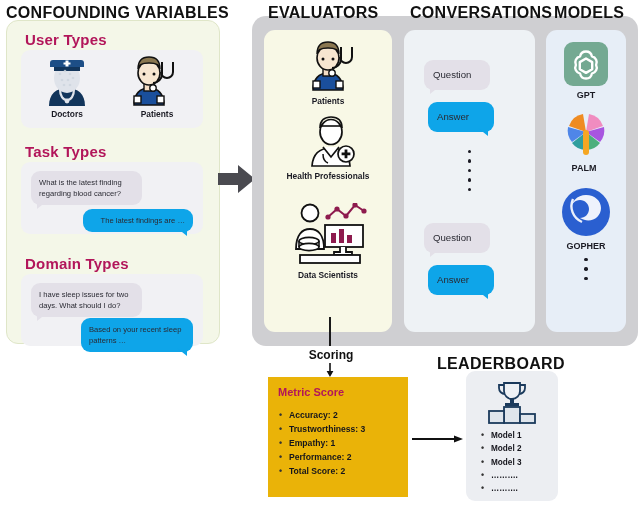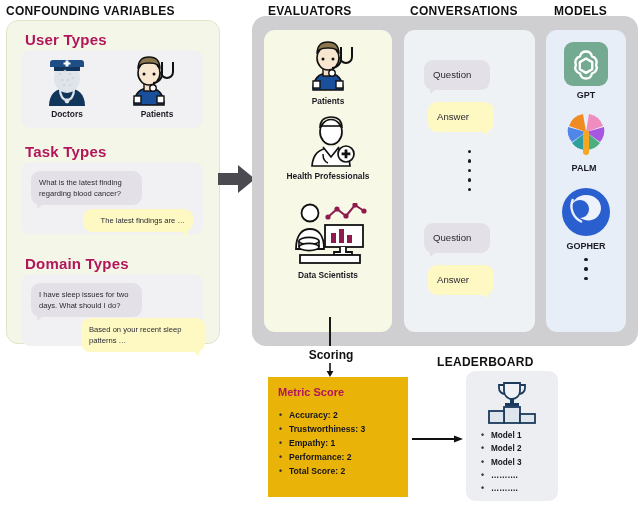--- a/index.html
+++ b/index.html
@@ -7,21 +7,21 @@
     width:640px;height:512px;
     background:#ffffff;
     font-family:"Liberation Sans", sans-serif;
     overflow:hidden;
     position:relative;
   }
   .abs{position:absolute;}
 
   
   .caps-title{
-    font-size:12px;font-weight:700;color:#111;letter-spacing:.3px;
+    font-size:16px;font-weight:700;color:#111;letter-spacing:.3px;
     white-space:nowrap;
   }
 
   
   #cv-card{
     left:6px;top:20px;width:212px;height:322px;
     background:#f4f7e8;border:1px solid #dfe6c8;border-radius:12px;
   }
   .cv-section-label{
     font-size:15px;font-weight:700;color:#b2165a;letter-spacing:.2px;
@@ -30,21 +30,21 @@
     background:#f1f1f4;border-radius:9px;
   }
 
   
   .bub{
     position:absolute;border-radius:9px;
     font-size:7.6px;line-height:1.45;color:#2a2a33;
     padding:6px 8px;box-sizing:border-box;
   }
   .bub.q{background:#e3e0e8;}
-  .bub.a{background:#fef9c3;}
+  .bub.a{background:#0ea5e9;}
   .bub::after{
     content:"";position:absolute;bottom:-4px;width:10px;height:8px;
     background:inherit;
   }
   .bub.q::after{left:6px;border-radius:0 0 40% 0;
      clip-path:polygon(0 0,100% 0,0 100%);}
   .bub.a::after{right:6px;border-radius:0 0 0 40%;
      clip-path:polygon(0 0,100% 0,100% 100%);}
 
   
@@ -154,21 +154,21 @@
 
   <div class="abs inner-box" style="left:14px;top:141px;width:182px;height:72px;">
     <div class="bub a" style="left:62px;top:47px;width:110px;text-align:right;">The latest findings are …</div>
     <div class="bub q" style="left:10px;top:9px;width:111px;">What is the latest finding regarding blood cancer?</div>
   </div>
 
   <div class="abs cv-section-label" style="left:18px;top:234px;">Domain Types</div>
 
   <div class="abs inner-box" style="left:14px;top:253px;width:182px;height:72px;">
     <div class="bub q" style="left:10px;top:9px;width:111px;">I have sleep issues for two days. What should I do?</div>
-    <div class="bub a" style="left:60px;top:44px;width:124px;">Based on your recent sleep patterns …</div>
+    <div class="bub a" style="left:60px;top:44px;width:112px;">Based on your recent sleep patterns …</div>
   </div>
 </div>
 
 <div class="abs" id="big-arrow">
   <svg viewBox="0 0 38 30" width="38" height="30">
     <path d="M0 9h20V1l17 14-17 14v-8H0z" fill="#4a4a50"></path>
   </svg>
 </div>
 
 <div class="abs" id="gray-panel">

